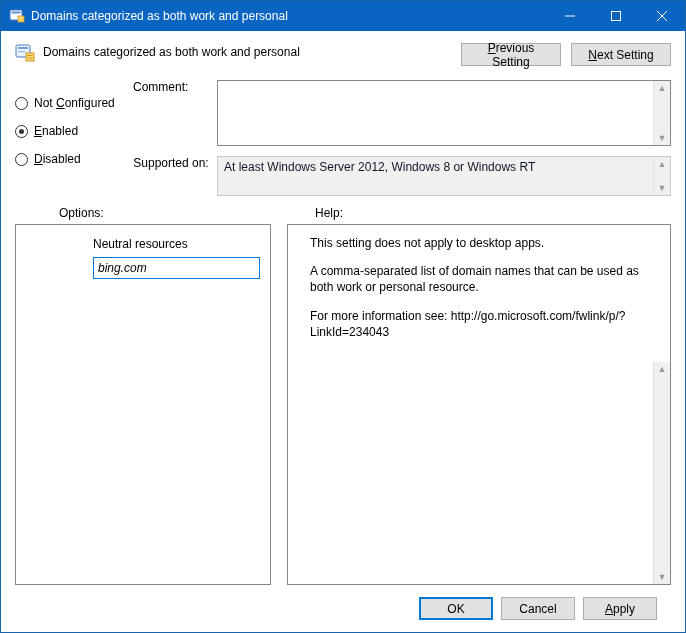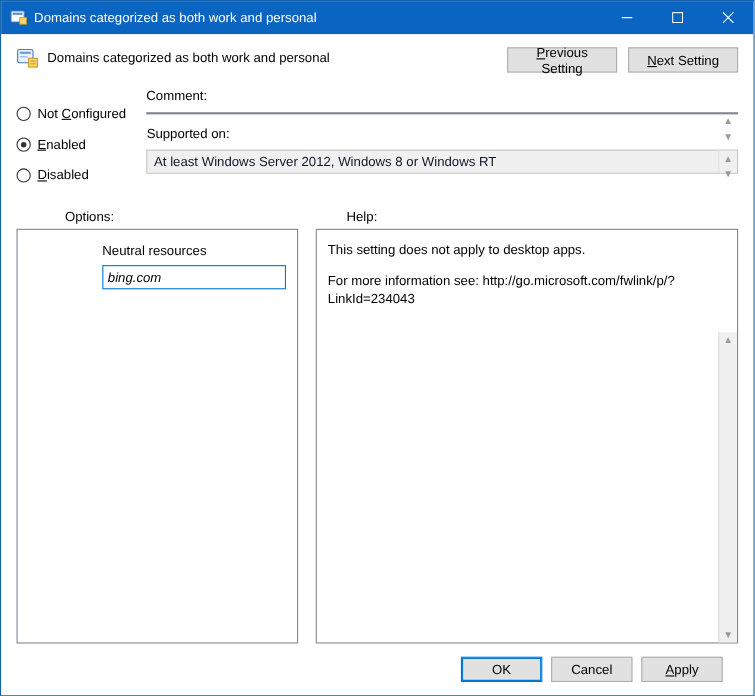--- a/index.html
+++ b/index.html
@@ -83,21 +83,21 @@
     display: inline-flex; align-items: center; justify-content: center;
     background: #fff;
   }
   .radio .dot {
     width: 5px; height: 5px; border-radius: 50%; background: #333;
     display: none;
   }
   .radio.checked .dot { display: block; }
   .radio-label .ul { text-decoration: underline; }
   .fields-col { flex: 1; display: flex; flex-direction: column; gap: 10px; }
-  .field-row { display: flex; gap: 8px; flex-direction: column; }
+  .field-row { display: flex; gap: 8px; }
   .field-label { width: 76px; flex: 0 0 auto; color: #000; padding-top: 0; }
   .comment-box {
     flex: 1; height: 66px;
     border: 1px solid #828790;
     background: #fff;
     position: relative;
   }
   .supported-box {
     flex: 1; height: 40px;
     border: 1px solid #c8c8c8;
@@ -140,21 +140,21 @@
     width: 100%; height: 22px;
     border: 1px solid #0078d7;
     padding: 2px 4px;
     font-family: inherit; font-size: 12px;
     outline: none;
     font-style: italic;
   }
   .help-text {
     flex: 1; padding: 10px 10px; line-height: 1.35;
   }
-  .help-text p { margin: 0 0 12px 0; }
+  .help-text p { margin: 0 0 12px 12px; }
   .help .sb { border-left: 1px solid #dcdcdc; }
   
   .footer {
     flex: 0 0 auto;
     display: flex;
     justify-content: flex-end;
     gap: 8px;
     padding: 12px 28px 12px 14px;
   }
 </style>
@@ -261,20 +261,21 @@
 <div class="lower">
   <div class="panel options">
     <div class="options-inner">
       <div class="opt-label">Neutral resources</div>
       <input class="opt-input" type="text" value="bing.com" style="">
     </div>
   </div>
   <div class="panel help">
     <div class="help-text">
       <p>This setting does not apply to desktop apps.</p>
+      <p>A comma-separated list of domain names that can be used as both work or personal resource.</p>
       <p>For more information see: http://go.microsoft.com/fwlink/p/?LinkId=234043</p>
     </div>
     <div class="sb">
       <span class="arr">▲</span>
       <span class="arr">▼</span>
     </div>
   </div>
 </div>
 
 <div class="footer">

